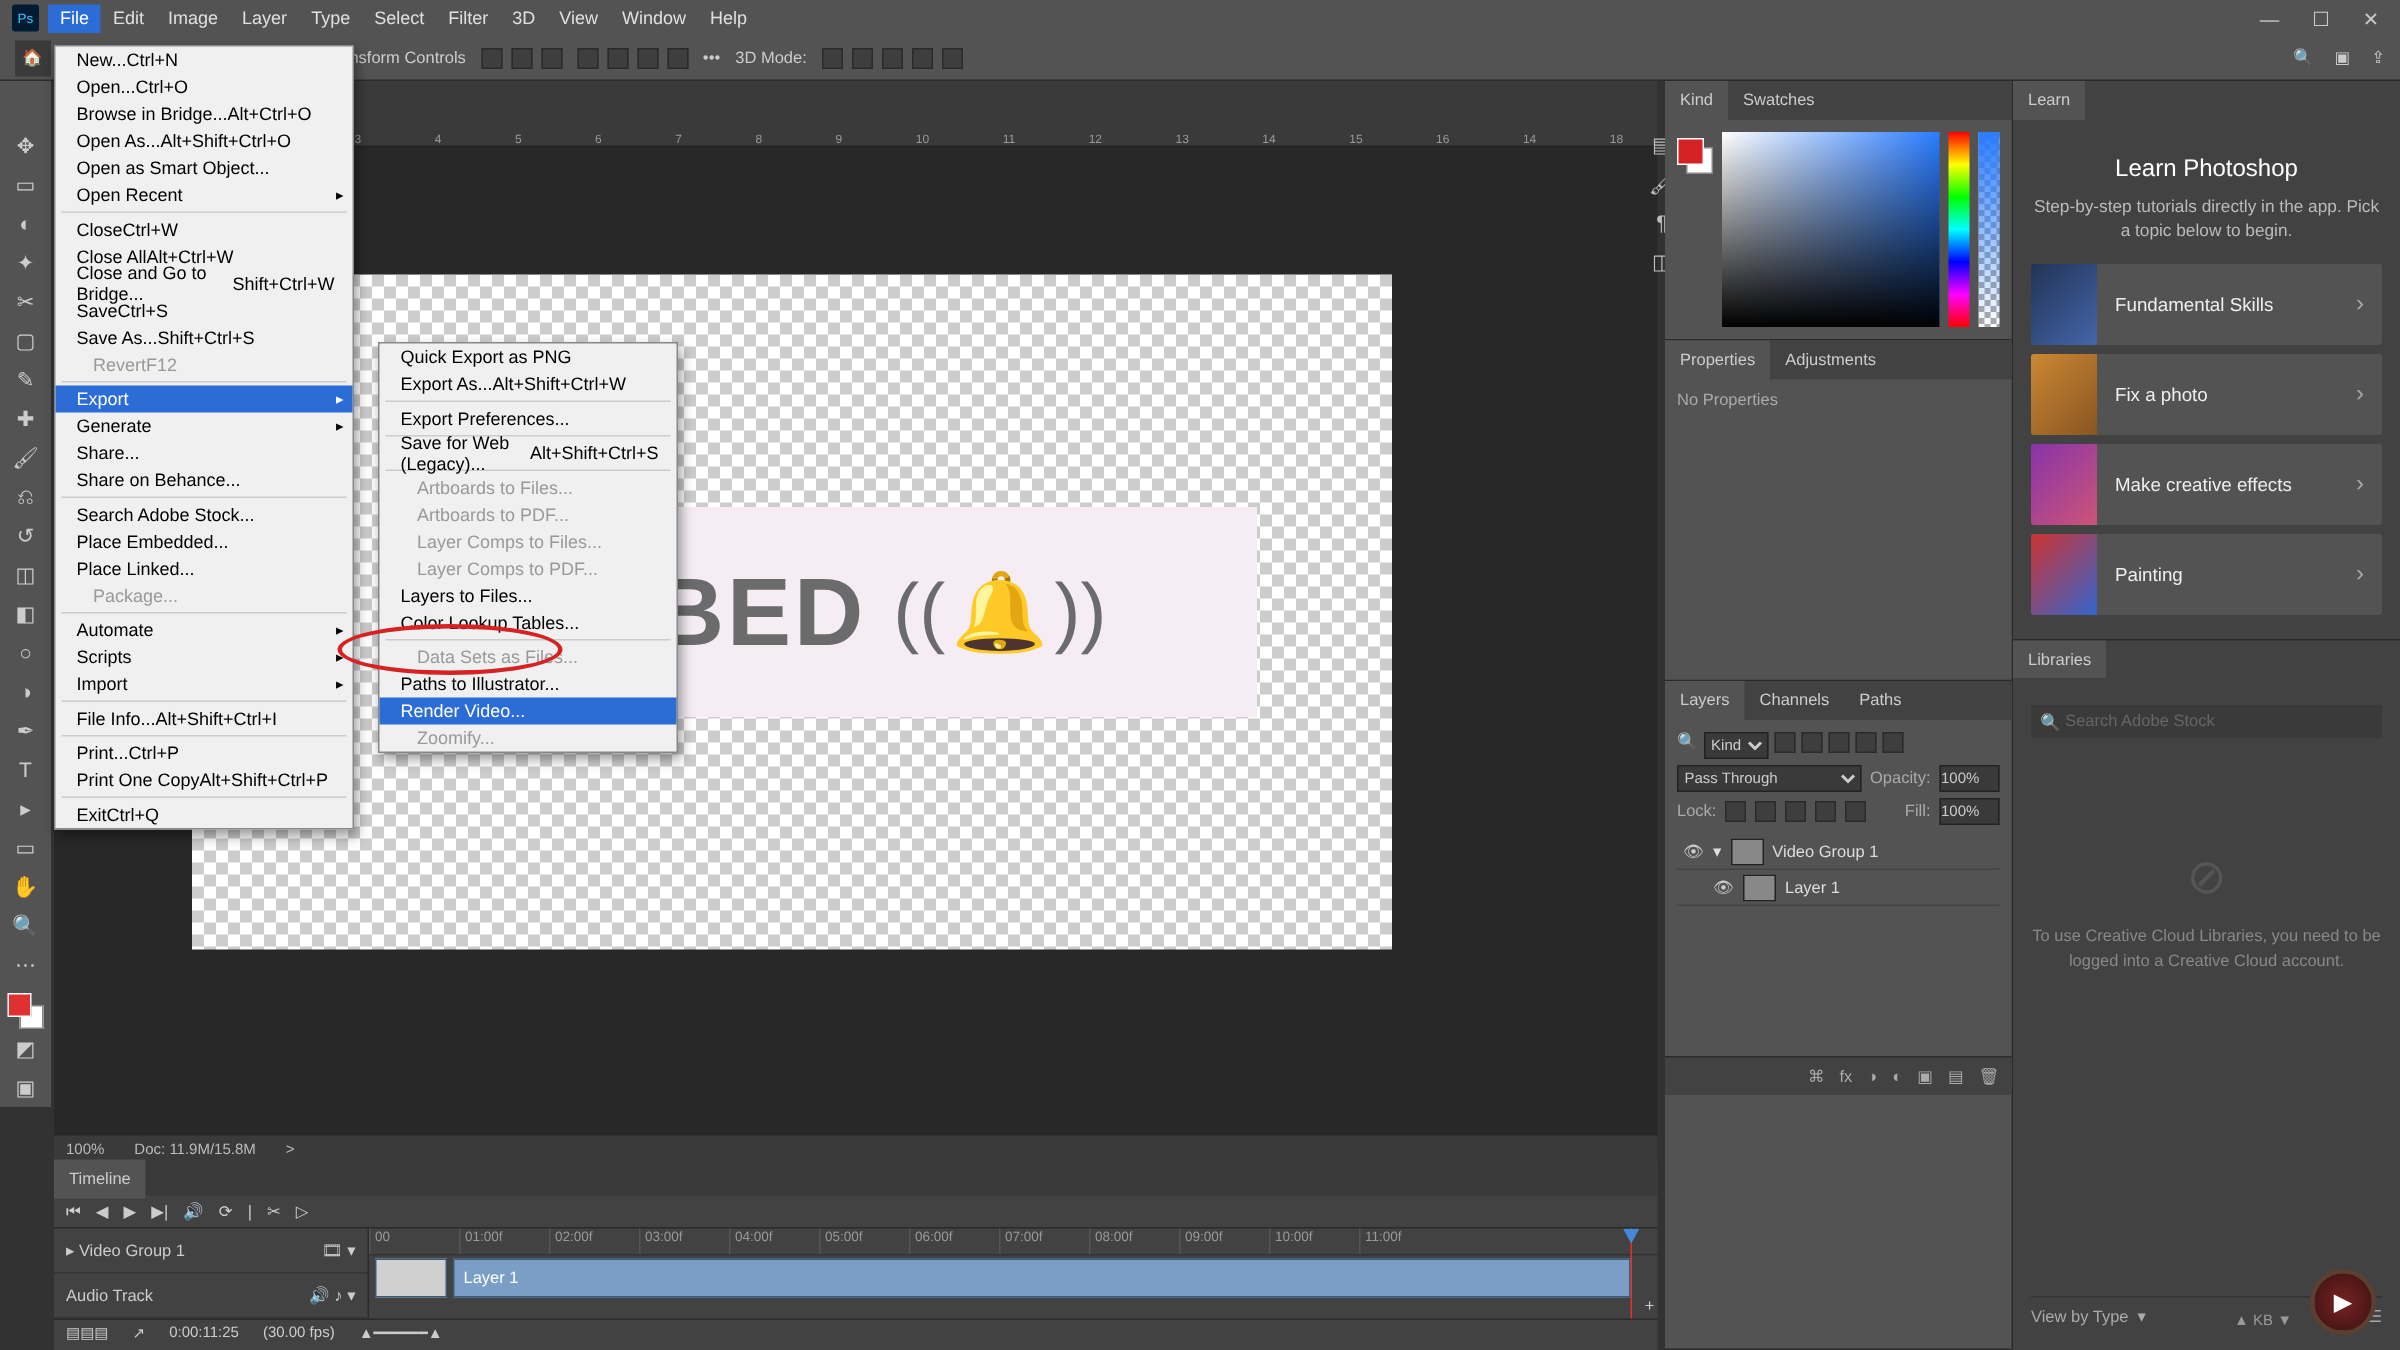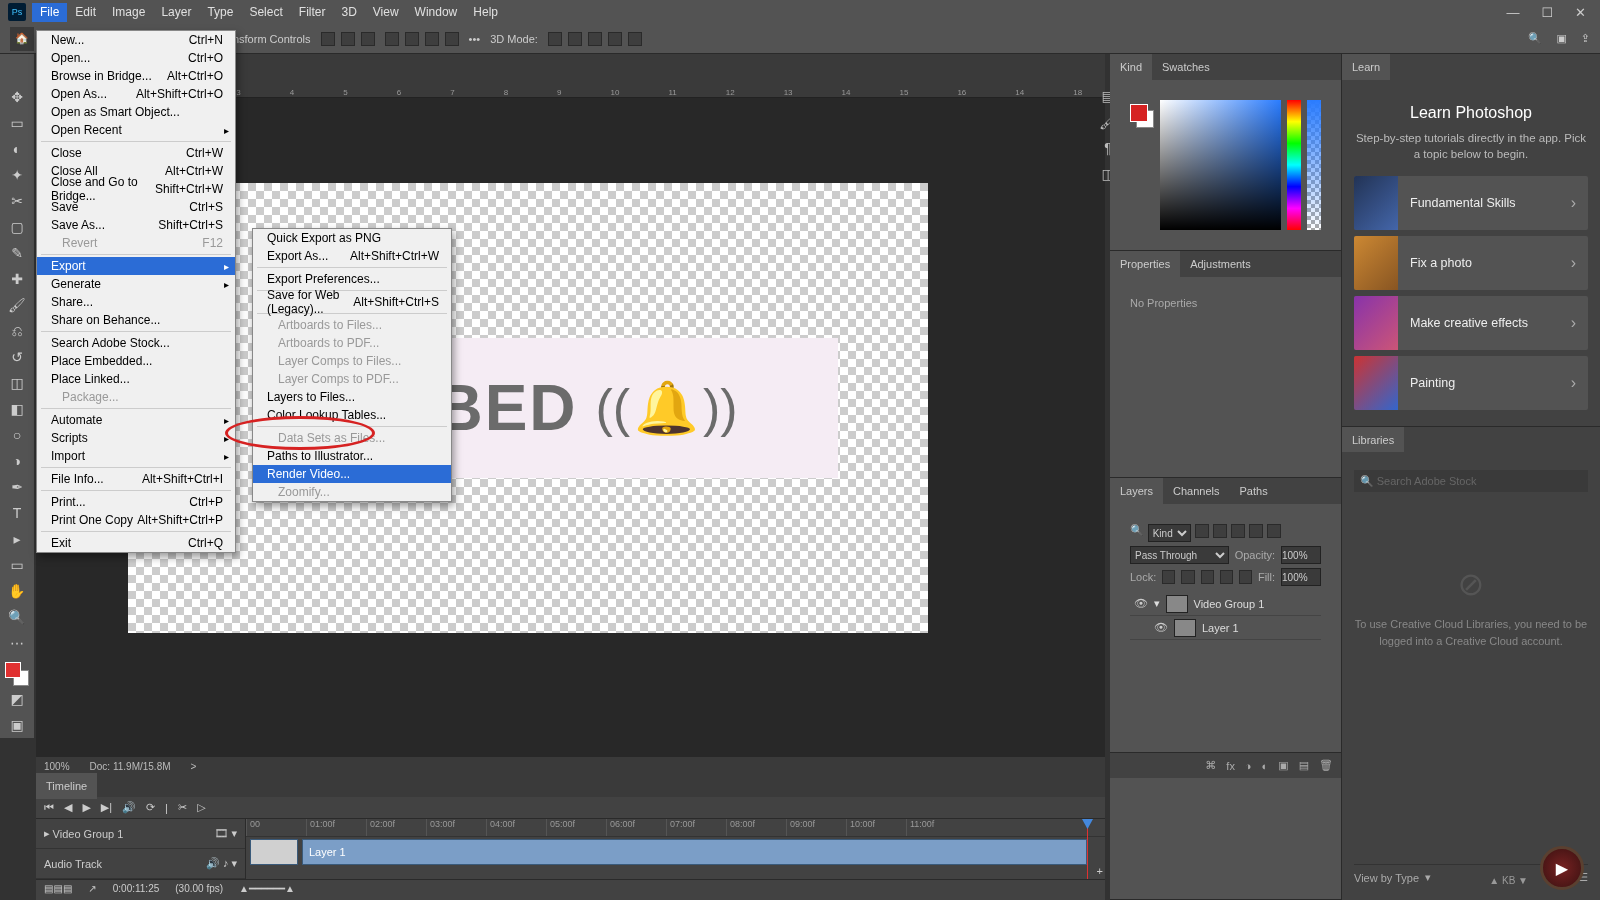--- a/index.html
+++ b/index.html
@@ -15,21 +15,21 @@
 
 .options-bar { height: 30px; background: #535353; border-bottom: 1px solid #2a2a2a; display: flex; align-items: center; padding: 0 10px; gap: 10px; font-size: 11px; color: #ccc; }
 .home-btn { width: 24px; height: 24px; background: #3a3a3a; display:flex;align-items:center;justify-content:center;color:#ccc;}
 .opt-group { display: flex; gap: 6px; align-items: center; }
 .opt-icon { width: 18px; height: 18px; background: #3e3e3e; border: 1px solid #2a2a2a; }
 .opt-icon.sm { width: 14px; height: 14px; }
 
 
 .dropdown { position: absolute; background: #f0f0f0; border: 1px solid #888; box-shadow: 2px 4px 8px rgba(0,0,0,.4); font-size: 12px; color: #000; z-index: 1000; }
 .file-dropdown { left: 36px; top: 30px; width: 200px; }
-.dd-row { display: flex; justify-content: space-between; padding: 2px 12px 2px 14px; height: 18px; align-items:center; position:relative;}
+.dd-row { display: flex; padding: 2px 12px 2px 14px; height: 18px; align-items:center; position:relative;}
 .dd-row.hover-blue { background: #2b6cd6; color: #fff; }
 .dd-row.disabled { color: #999; margin-left: 11px; }
 .dd-sep { height: 1px; background: #ccc; margin: 2px 4px; }
 .dd-arrow::after { content: "▸"; font-size: 10px; position: absolute; right: 6px; }
 
 .export-dropdown { left: 252px; top: 228px; width: 200px; }
 
 .red-circle { position: absolute; border: 3px solid #d62222; border-radius: 50%; width: 150px; height: 34px; left: 225px; top: 416px; z-index: 1100; pointer-events:none;}
 
 
@@ -58,21 +58,21 @@
 
 .right-icons { position:absolute; right:478px; top:54px; width:28px; display:flex; flex-direction:column; align-items:center; gap:10px; padding-top:34px; color:#bbb; font-size:14px;}
 
 
 .right-col { position:absolute; right:0; top:54px; width:490px; bottom:0; background:#535353; display:flex;}
 .panel-stack { width:232px; display:flex; flex-direction:column; border-right:1px solid #2a2a2a;}
 .panel { border-bottom:1px solid #2a2a2a;}
 .panel-tabs { height:26px; background:#424242; display:flex; align-items:center; font-size:11px;}
 .ptab { padding:0 10px; height:26px; display:flex; align-items:center; color:#ccc;}
 .ptab.active { background:#535353;}
-.panel-body { background:#535353; padding:20px; font-size:11px; color:#aaa;}
+.panel-body { background:#535353; padding:8px; font-size:11px; color:#aaa;}
 .color-picker { display:flex; gap:6px; height:130px;}
 .cp-sw { position:relative; width:24px;}
 .cp-sw .f { position:absolute; width:18px;height:18px; background:#d62222; border:1px solid #fff; left:0; top:4px;}
 .cp-sw .b { position:absolute; width:18px;height:18px; background:#fff; border:1px solid #888; left:6px; top:10px;}
 .cp-grad { flex:1; background: linear-gradient(to bottom, rgba(0,0,0,0), #000), linear-gradient(to right, #fff, #2a7cff); position:relative;}
 .cp-hue { width:14px; background: linear-gradient(to bottom, #f00,#ff0,#0f0,#0ff,#00f,#f0f,#f00);}
 .cp-alpha { width:14px; background: linear-gradient(to bottom, #2a7cff, transparent), repeating-conic-gradient(#aaa 0 25%, #fff 0 50%) 0 0/8px 8px;}
 
 .layers-body { height:140px; }
 .layer-row { display:flex; align-items:center; height:24px; gap:6px; font-size:11px; color:#ddd; border-bottom:1px solid #444; padding-left:4px;}

